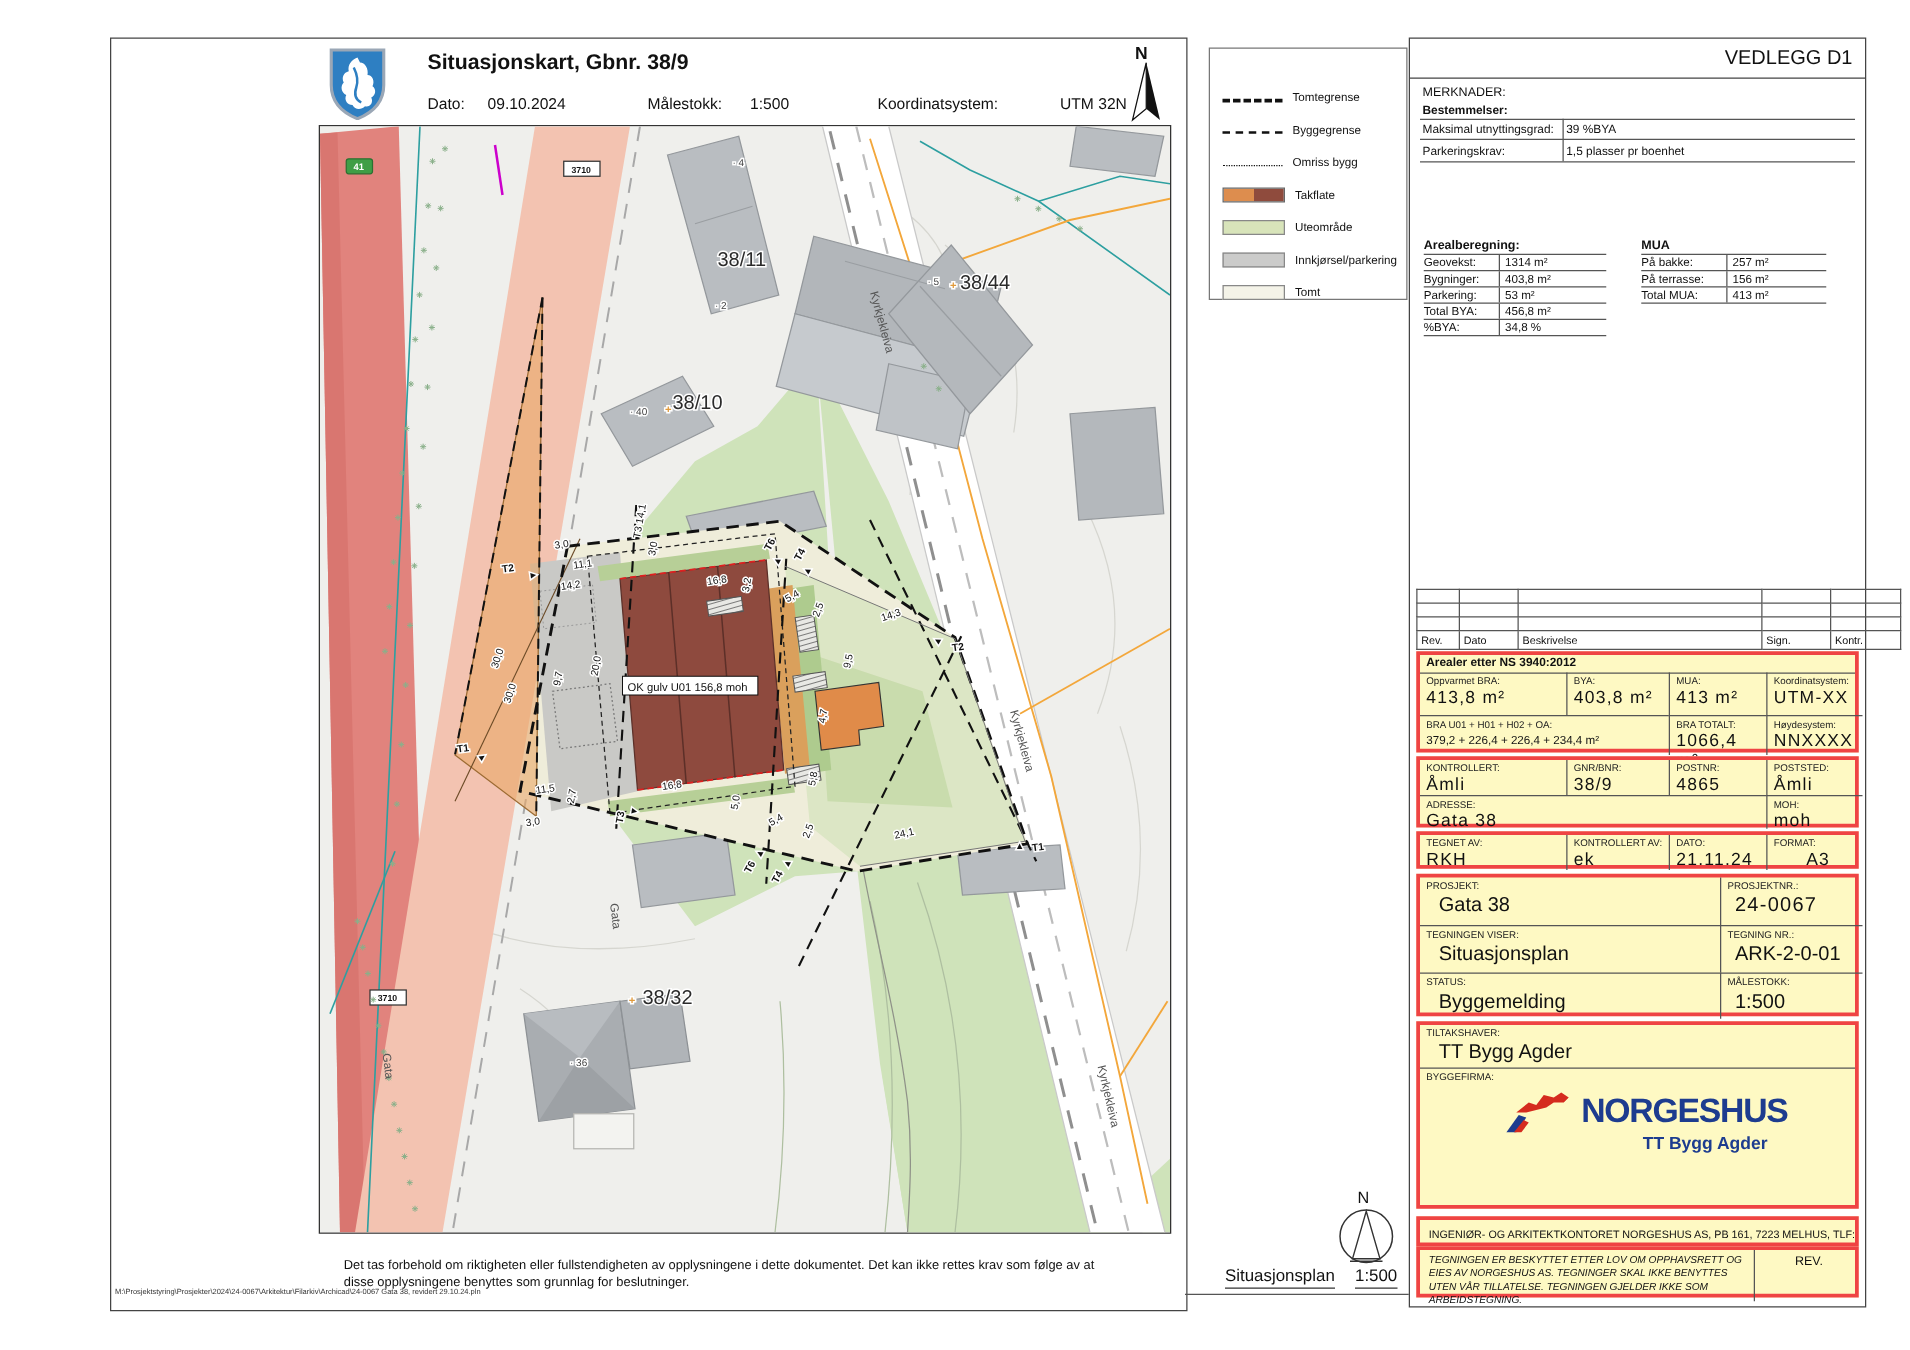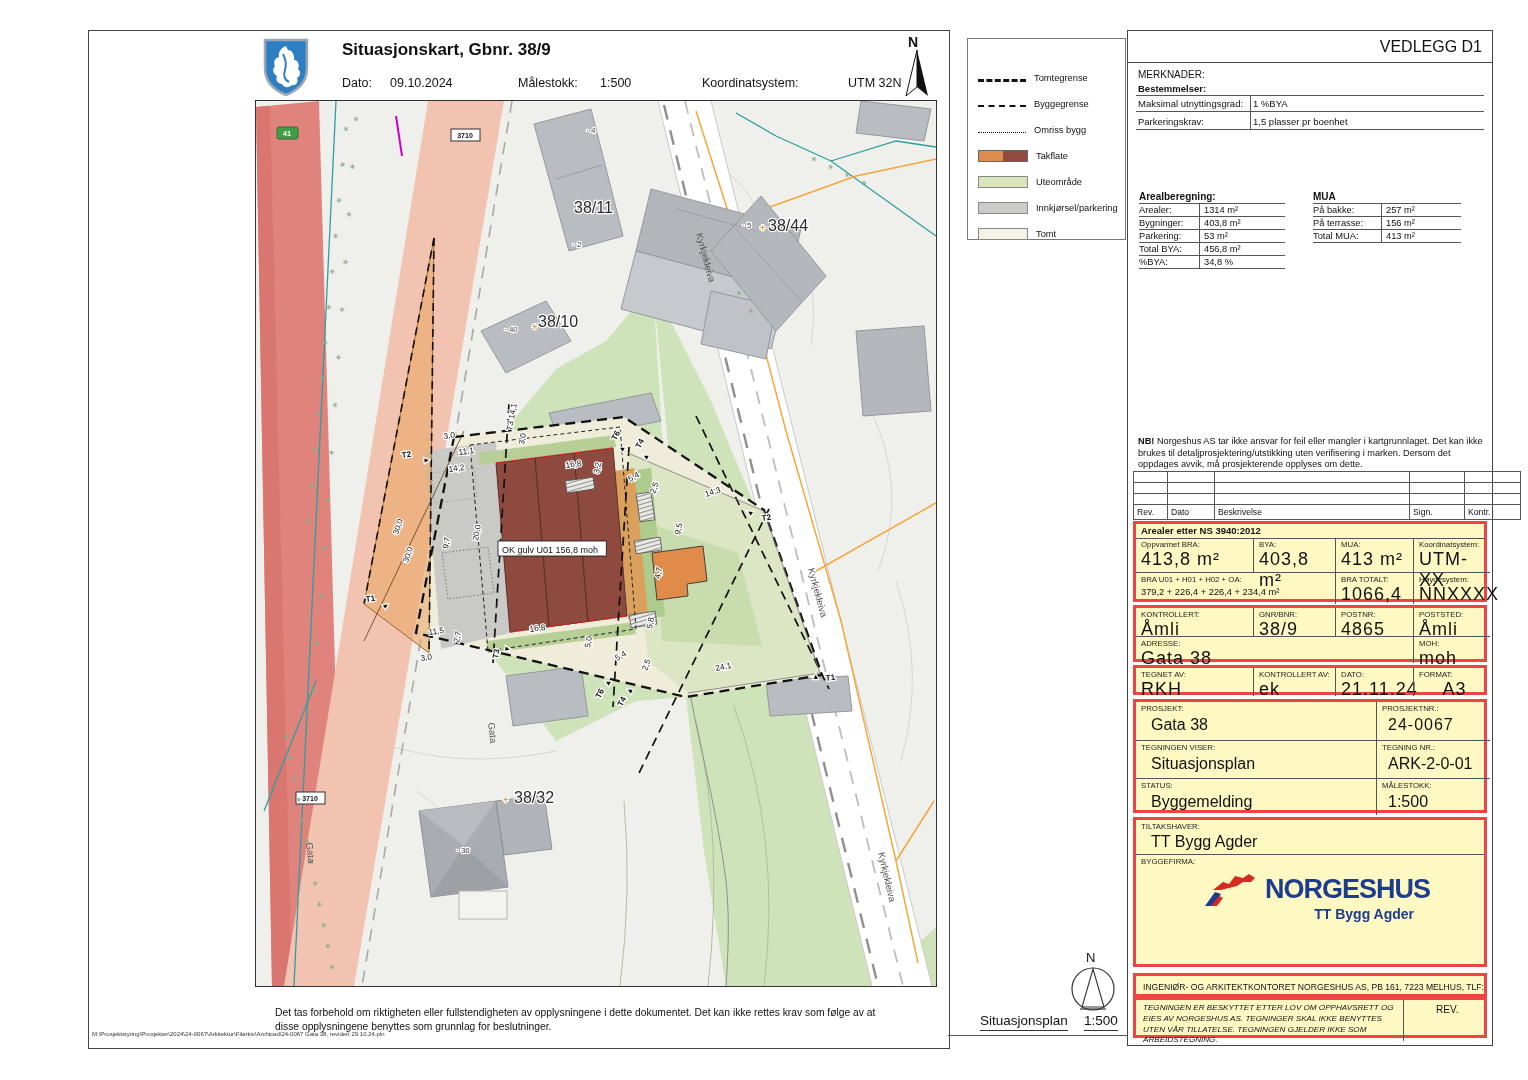--- a/index.html
+++ b/index.html
@@ -32,21 +32,21 @@
   #compass-n{left:1086px;top:950px;font-size:13px;}
   #plan-name{left:980px;top:1013px;font-size:13.5px;border-bottom:1.4px solid #333;padding-bottom:2px;}
   #plan-scale{left:1084px;top:1013px;font-size:13.5px;border-bottom:1.4px solid #333;padding-bottom:2px;}
   #bot-hline{left:948px;top:1035px;width:180px;height:0;border-top:1px solid #555;}
   
   #rcol{left:1127px;top:30px;width:364px;height:1014px;border:1px solid #444;background:#fff;}
   #rcol .abs{position:absolute;}
   .box{border:3px solid #ef4444;background:#fef9c3;}
   .cap{font-size:7.8px;color:#222;}
   .val16{font-size:16px;}
-  .val13{font-size:18px;letter-spacing:1px;}
+  .val13{font-size:14px;letter-spacing:1px;}
   .hline{height:0;border-top:1px solid #555;}
   .vline{width:0;border-left:1px solid #555;}
   .kv-row{display:flex;border-bottom:1px solid #555;font-size:9.3px;line-height:12px;}
   .kv-l{border-right:1px solid #555;padding-right:2px;}
   .kv-v{padding-left:4px;}
   #rev-table{border-collapse:collapse;width:354px;table-layout:fixed;}
   #rev-table td{border:1px solid #555;font-size:8.6px;height:10px;padding:0 3px;}
   .grid-cell{position:absolute;box-sizing:border-box;border-left:1px solid #555;padding:2px 0 0 5px;}
   .logo-navy{color:#1d3c8f;}
   svg text{font-family:"Liberation Sans",sans-serif;}
@@ -390,32 +390,32 @@
 <div class="abs" id="bot-hline"></div>
 
 <div class="abs" id="rcol">
 
   <div class="abs" style="left:0;top:0;width:364px;height:32px;border-bottom:1px solid #444;text-align:right;font-size:16px;line-height:32px;padding-right:10px;box-sizing:border-box;">VEDLEGG D1</div>
 
   <div class="abs" style="left:10px;top:38px;font-size:10px;">MERKNADER:</div>
   <div class="abs" style="left:10px;top:52px;font-size:9.5px;font-weight:bold;">Bestemmelser:</div>
   <div class="abs hline" style="left:8px;top:64px;width:348px;"></div>
   <div class="abs" style="left:10px;top:67px;font-size:9.5px;">Maksimal utnyttingsgrad:</div>
-  <div class="abs" style="left:125px;top:67px;font-size:9.5px;">1 %BYA</div>
+  <div class="abs" style="left:125px;top:67px;font-size:9.5px;">39 %BYA</div>
   <div class="abs hline" style="left:8px;top:80px;width:348px;"></div>
   <div class="abs" style="left:10px;top:85px;font-size:9.5px;">Parkeringskrav:</div>
   <div class="abs" style="left:125px;top:85px;font-size:9.5px;">1,5 plasser pr boenhet</div>
   <div class="abs hline" style="left:8px;top:98px;width:348px;"></div>
   <div class="abs vline" style="left:122px;top:64px;height:34px;"></div>
 
   <div class="abs" style="left:11px;top:160px;width:146px;">
     <div style="font-size:10px;font-weight:bold;border-bottom:1px solid #555;padding-bottom:1px;">Arealberegning:</div>
     <div id="areal-rows">
         <div class="kv-row">
-          <span class="kv-l" style="width: 58px;">Arealer:</span>
+          <span class="kv-l" style="width: 58px;">Geovekst:</span>
           <span class="kv-v">1314 m²</span>
         </div>
         <div class="kv-row">
           <span class="kv-l" style="width: 58px;">Bygninger:</span>
           <span class="kv-v">403,8 m²</span>
         </div>
         <div class="kv-row">
           <span class="kv-l" style="width: 58px;">Parkering:</span>
           <span class="kv-v">53 m²</span>
         </div>
@@ -440,23 +440,20 @@
           <span class="kv-l" style="width: 66px;">På terrasse:</span>
           <span class="kv-v">156 m²</span>
         </div>
         <div class="kv-row">
           <span class="kv-l" style="width: 66px;">Total MUA:</span>
           <span class="kv-v">413 m²</span>
         </div>
       </div>
   </div>
 
-  <div class="abs" style="left:10px;top:405px;width:346px;font-size:9.2px;line-height:11.6px;">
-    <b>NB!</b><span> Norgeshus AS tar ikke ansvar for feil eller mangler i kartgrunnlaget. Det kan ikke brukes til detaljprosjektering/utstikking uten verifisering i marken. Dersom det oppdages avvik, må prosjekterende opplyses om dette.</span>
-  </div>
 
   <table class="abs" id="rev-table" style="left:5px;top:440px;">
     <tbody>
         <tr>
           <td style="width: 27px;"></td>
           <td style="width: 40px;"></td>
           <td style="width: 188px;"></td>
           <td style="width: 48px;"></td>
           <td style="width: 49px;"></td>
         </tr>

